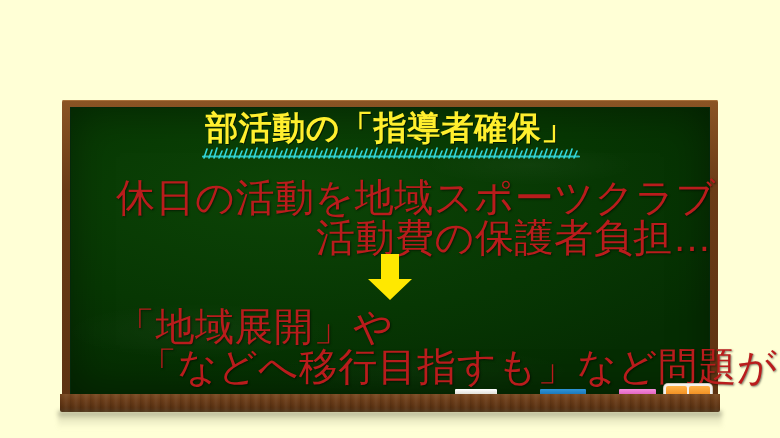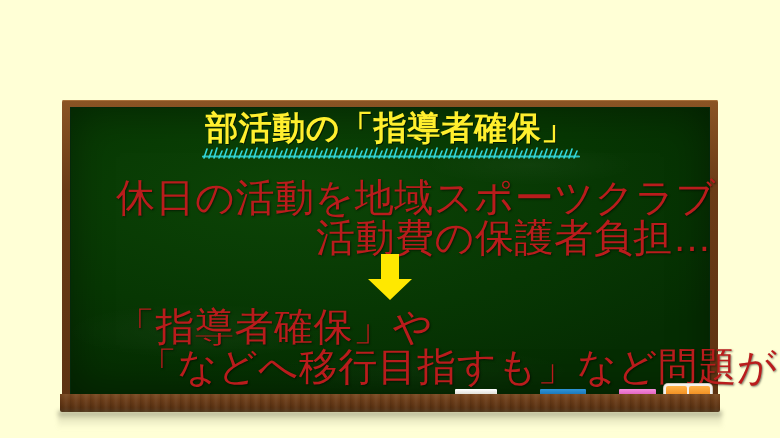--- a/index.html
+++ b/index.html
@@ -202,21 +202,21 @@
 
   <div class="body-line" id="line-a">休日の活動を地域スポーツクラブ</div>
   <div class="body-line" id="line-b">活動費の保護者負担…</div>
 
   <div id="arrow">
     <svg width="52" height="48" viewBox="0 0 52 48" xmlns="http://www.w3.org/2000/svg">
       <polygon points="17,1 35,1 35,26 48,26 26,47 4,26 17,26" fill="#ffe800"></polygon>
     </svg>
   </div>
 
-  <div class="body-line" id="line-c">「指導者確保」や</div>
+  <div class="body-line" id="line-c">「地域展開」や</div>
   <div class="body-line" id="line-d">「などへ移行目指すも」など問題が</div>
 
   <div class="chalk-stick chalk-white" style="left:455px; width:42px;"></div>
   <div class="chalk-stick chalk-blue" style="left:540px; width:46px;"></div>
   <div class="chalk-stick chalk-pink" style="left:619px; width:37px;"></div>
   <div id="eraser">
     <div class="eraser-pad"></div>
     <div class="eraser-pad"></div>
   </div>
 

